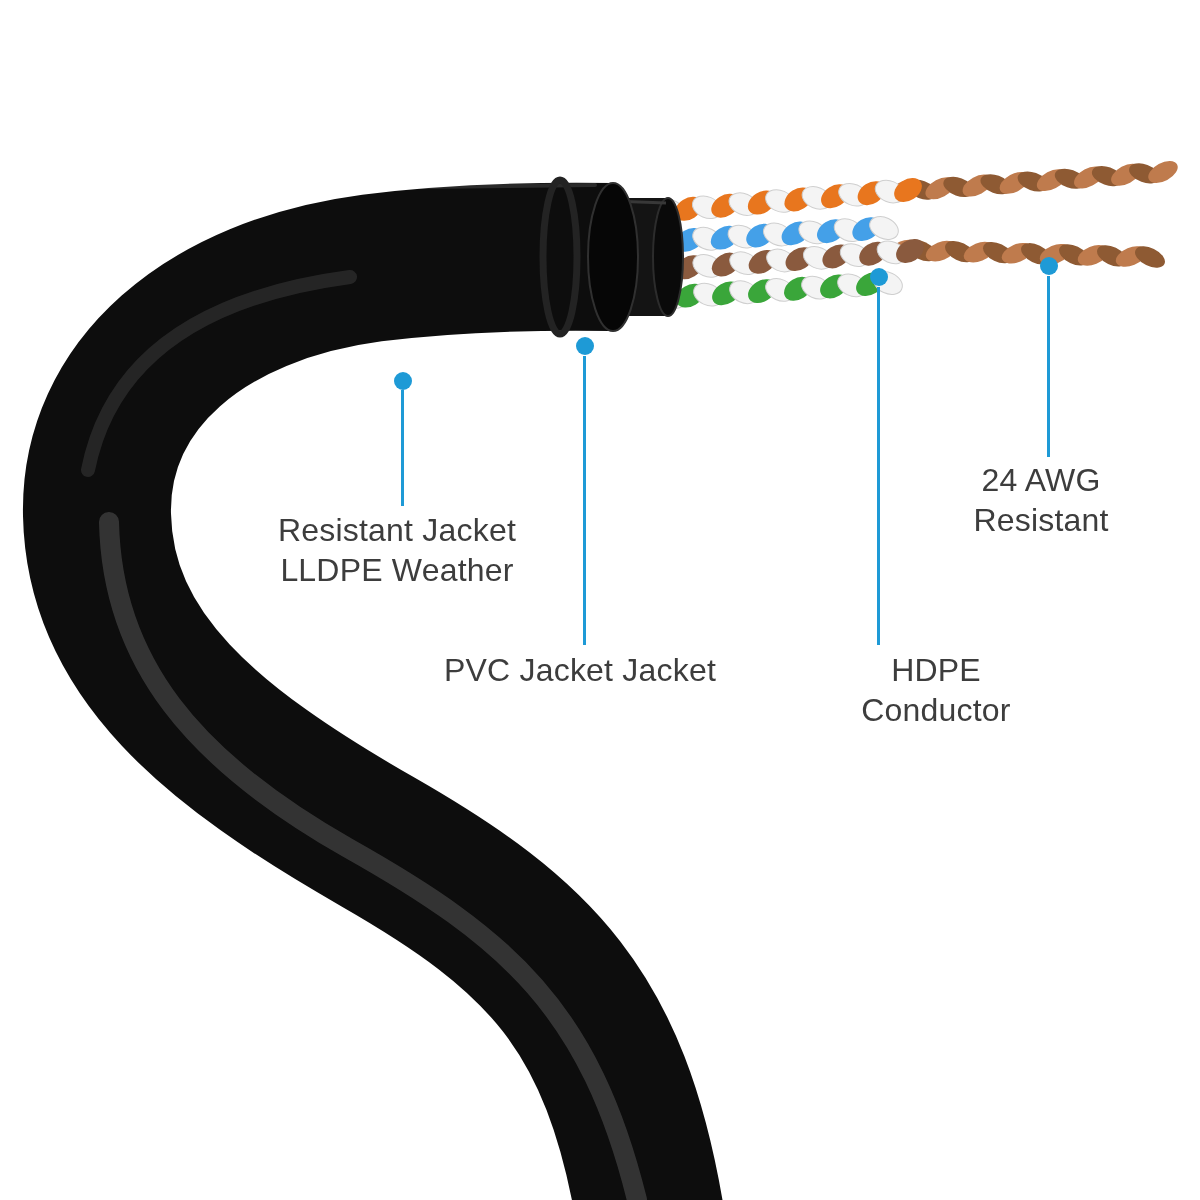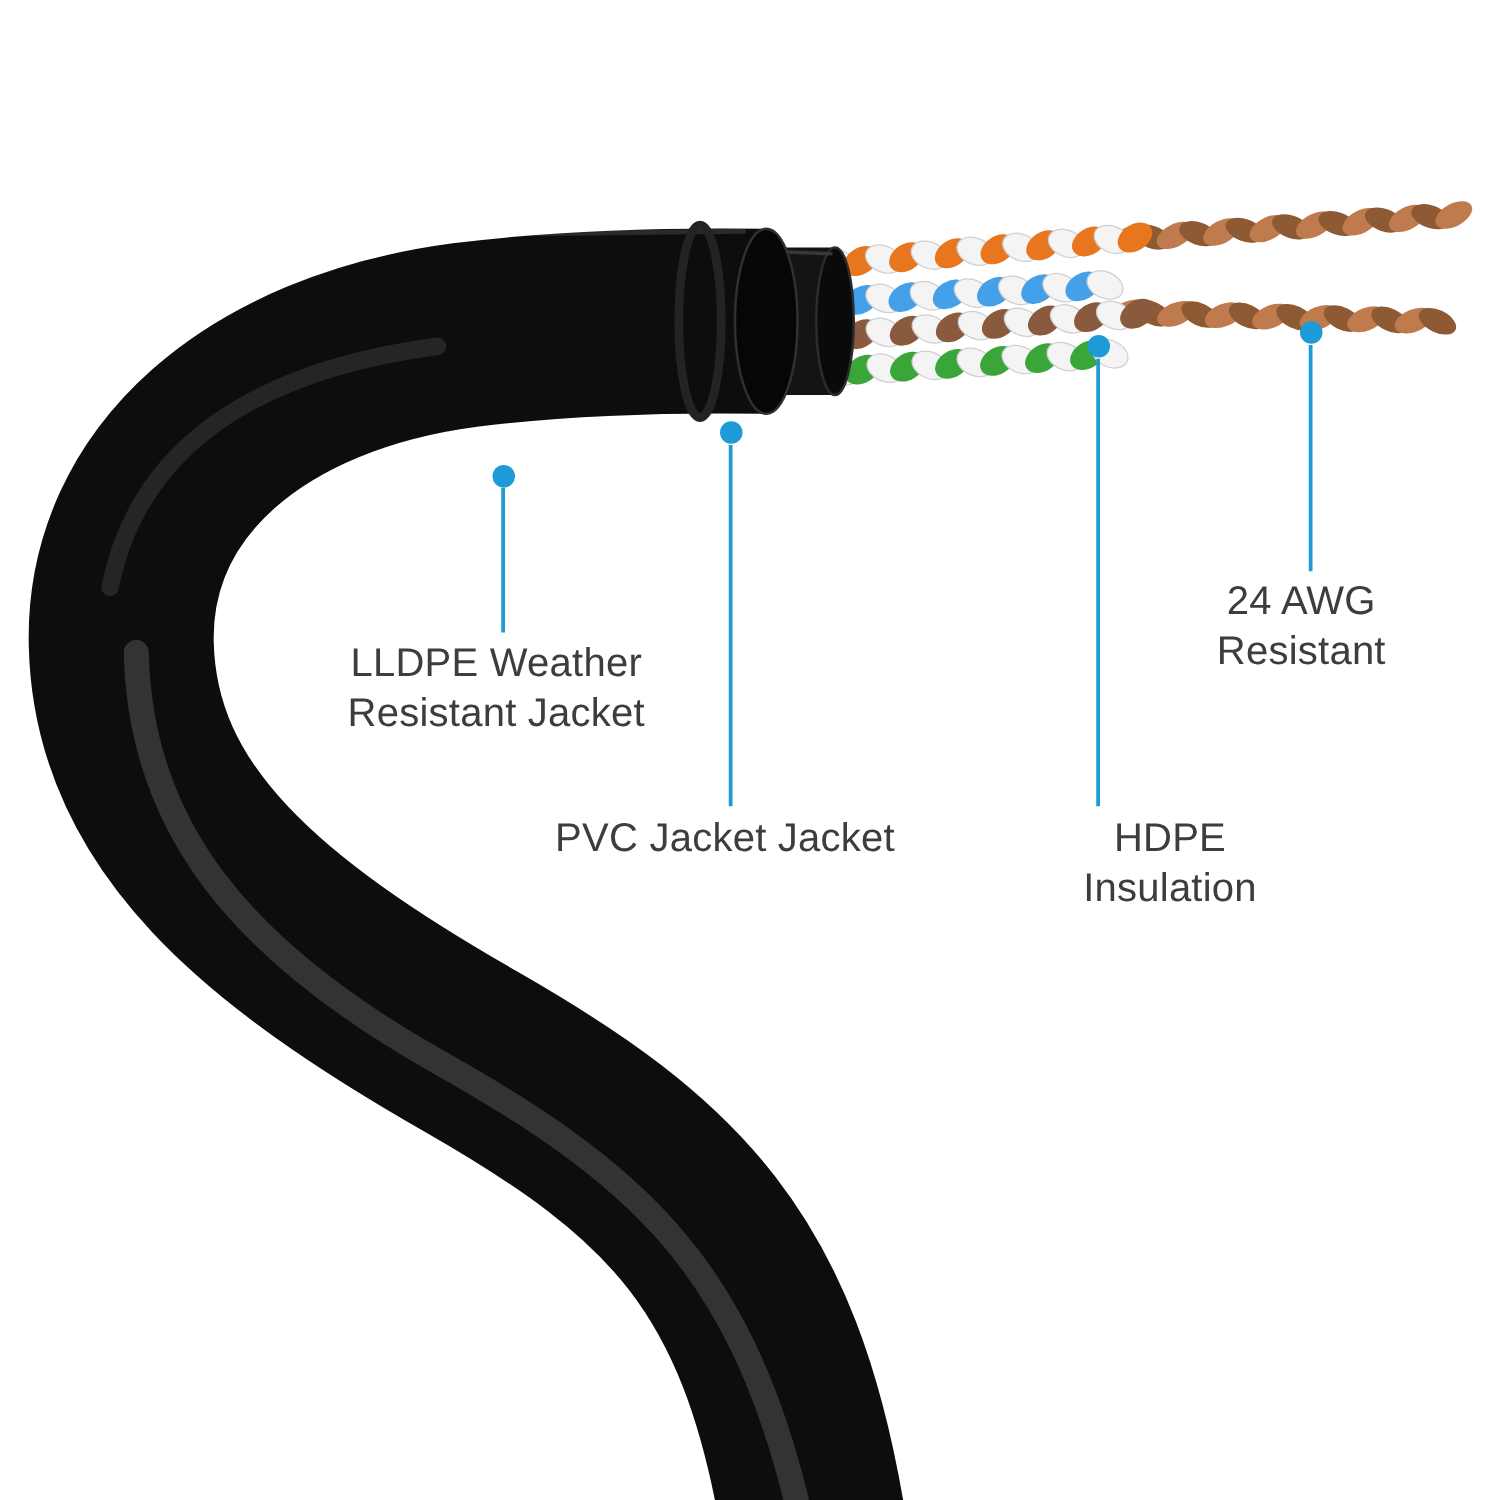--- a/index.html
+++ b/index.html
@@ -148,40 +148,40 @@
     <ellipse cx="560" cy="257" rx="17" ry="77" fill="none" stroke="#232323" stroke-width="7"></ellipse>
     <ellipse cx="613" cy="257" rx="25" ry="74" fill="#060606"></ellipse>
     <ellipse cx="613" cy="257" rx="25" ry="74" fill="none" stroke="#303030" stroke-width="2"></ellipse>
   </g>
 </svg>
 
 <div class="callout">
   <div class="dot" style="left:394px;top:372px"></div>
   <div class="cline" style="left:401px;top:390px;height:116px"></div>
   <div class="clabel" style="left:397px;top:510px">
+    <span class="cl-line">Resistant Jacket</span>
     <span class="cl-line">LLDPE Weather</span>
-    <span class="cl-line">Resistant Jacket</span>
   </div>
 </div>
 
 <div class="callout">
   <div class="dot" style="left:576px;top:337px"></div>
   <div class="cline" style="left:583px;top:356px;height:289px"></div>
   <div class="clabel" style="left:580px;top:650px">
     <span class="cl-line">PVC Jacket Jacket</span>
     <span class="cl-line"></span>
   </div>
 </div>
 
 <div class="callout">
   <div class="dot" style="left:870px;top:268px"></div>
   <div class="cline" style="left:877px;top:287px;height:358px"></div>
   <div class="clabel" style="left:936px;top:650px">
     <span class="cl-line">HDPE</span>
-    <span class="cl-line">Insulation</span>
+    <span class="cl-line">Conductor</span>
   </div>
 </div>
 
 <div class="callout">
   <div class="dot" style="left:1040px;top:257px"></div>
   <div class="cline" style="left:1047px;top:276px;height:181px"></div>
   <div class="clabel" style="left:1041px;top:460px">
     <span class="cl-line">24 AWG</span>
     <span class="cl-line">Resistant</span>
   </div>

